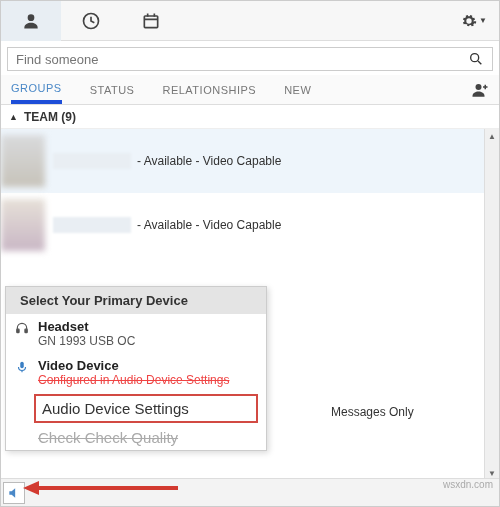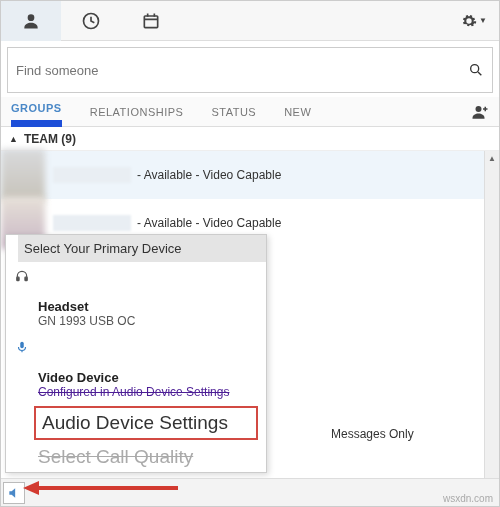--- a/index.html
+++ b/index.html
@@ -7,76 +7,76 @@
   #app { width: 500px; height: 507px; border: 1px solid #ccc; position: relative; overflow: hidden; background: #fff; }
 
   
   .topbar { height: 40px; display:flex; align-items:center; border-bottom:1px solid #ddd; background:#f7f7f7; }
   .topbar .slot { width: 60px; height:40px; display:flex; align-items:center; justify-content:center; }
   .topbar .slot.active { background:#e8eef3; }
   .topbar .spacer { flex:1; }
   .gear-slot { width:50px; display:flex; align-items:center; justify-content:center; gap:2px; }
 
   
-  .searchbar { height: 46px; border:1px solid #ccc; margin:6px 6px 4px 6px; display:flex; align-items:center; padding:0 8px; color:#888; }
+  .searchbar { height: 24px; border:1px solid #ccc; margin:6px 6px 4px 6px; display:flex; align-items:center; padding:0 8px; color:#888; }
   .searchbar input { flex:1; border:none; outline:none; font-size:13px; color:#555; background:transparent; }
   .searchbar .mag { color:#555; }
 
   
   .tabs { height:30px; display:flex; align-items:center; border-bottom:1px solid #ddd; padding:0 10px; background:#fafafa; }
   .tabs .tab { margin-right:28px; font-size:11px; letter-spacing:0.5px; color:#777; cursor:pointer; padding:6px 0; }
-  .tabs .tab.active { color:#4a88c7; border-bottom:7px solid #1d4ed8; font-weight:700; }
+  .tabs .tab.active { color:#4a88c7; border-bottom:4px solid #1d4ed8; font-weight:400; }
   .tabs .spacer { flex:1; }
   .add-contact { color:#555; }
 
   
   .group-header { height:24px; display:flex; align-items:center; padding:0 8px; font-size:12px; font-weight:600; color:#333; background:#fff; border-bottom:1px solid #eee; }
   .group-header .tri { font-size:9px; margin-right:6px; }
 
   
   .list-wrap { position:relative; height:352px; }
   .scroll-right { position:absolute; right:0; top:0; bottom:0; width:15px; background:#f0f0f0; border-left:1px solid #ddd; display:flex; flex-direction:column; }
   .scroll-right .arrow { height:15px; display:flex; align-items:center; justify-content:center; font-size:8px; color:#666; }
   .scroll-right .track { flex:1; }
 
   .contacts { margin-right:15px; }
-  .row { height:48px; display:flex; align-items:center; border-bottom:1px solid transparent; }
+  .row { height:64px; display:flex; align-items:center; border-bottom:1px solid transparent; }
   .row .avatar { width:44px; height:52px; margin-right:8px; filter:blur(3px); }
   .row .nameblock { width:78px; height:16px; background:#e9eef3; margin-right:6px; filter:blur(1px); }
   .row .status { font-size:12px; color:#333; }
   .row.first { background:#eef5fb; }
 
   .av0 { background:linear-gradient(#d9dadc,#c7c3ba); }
   .av1 { background:linear-gradient(#d7d4c5,#bbb58f); }
   .av2 { background:linear-gradient(#d6e0c5,#b2a98a); }
   .av3 { background:linear-gradient(#e6e0d8,#c9b7c5); }
 
   
   .popup { position:absolute; left:4px; bottom:30px; width:262px; background:#fff; border:1px solid #ccc; box-shadow:2px 2px 6px rgba(0,0,0,0.15); }
-  .popup .title { background:#e4e4e4; padding:6px 6px; font-weight:400; font-size:13px;margin-left:12px; }
+  .popup .title { background:#e4e4e4; padding:6px 14px; font-weight:700; font-size:13px; }
   .popup .item { display:flex; align-items:flex-start; padding:5px 10px 5px 8px; gap:8px; font-size:13px; }
   .popup .item .ico { width:16px; display:flex; justify-content:center; padding-top:2px; }
-  .popup .item .txt { flex:1;margin-top:32px; }
+  .popup .item .txt { flex:1; }
   .popup .item .txt .main { font-weight:600; color:#222; }
   .popup .item .txt .sub { font-size:12px; color:#555; }
-  .popup .link { padding:4px 10px 4px 32px; font-size:19px; color:#333; }
+  .popup .link { padding:4px 10px 4px 32px; font-size:15px; color:#333; }
   .popup .link.strike { text-decoration:line-through; color:#777; }
   .popup .link.boxed { border:2px solid #d24a43; margin:2px 8px 2px 28px; padding:4px 6px; }
   .popup .link.dim { color:#aaa; }
 
   
   .red-arrow { position:absolute; left:22px; bottom:8px; pointer-events:none; }
   .red-arrow svg { display:block; }
 
   
   .bottombar { position:absolute; left:0; right:0; bottom:0; height:28px; background:#f3f3f3; border-top:1px solid #ddd; display:flex; align-items:center; }
   .bottombar .speaker-btn { width:22px; height:22px; margin-left:2px; display:flex; align-items:center; justify-content:center; color:#4a88c7; border:1px solid #bbb; background:#fff; }
   .msgs-only { position:absolute; left:330px; bottom:62px; font-size:12px; color:#333; pointer-events:none; }
 
-  .watermark { position:absolute; right:6px; bottom:2px; font-size:10px; color:#aaa; }
+  .watermark { position:absolute; right:6px; bottom:16px; font-size:10px; color:#aaa; }
 
   svg { display:block; }
 </style>
 </head>
 <body>
 
 <div id="app">
 
   <div class="topbar">
     <div class="slot active">
@@ -111,22 +111,22 @@
     <span class="mag">
       <svg width="16" height="16" viewBox="0 0 24 24" fill="none" stroke="#333" stroke-width="2">
           <circle cx="10" cy="10" r="6"></circle>
           <path d="M20 20l-5-5"></path>
         </svg>
     </span>
   </div>
 
   <div class="tabs">
     <div class="tab active">GROUPS</div>
+    <div class="tab">STATUS</div>
     <div class="tab">RELATIONSHIPS</div>
-    <div class="tab">STATUS</div>
     <div class="tab">NEW</div>
     <div class="spacer"></div>
     <span class="add-contact">
       <svg width="18" height="18" viewBox="0 0 24 24" fill="#444">
           <circle cx="10" cy="8" r="4"></circle>
           <path d="M2 20c0-4 4-6 8-6s8 2 8 6v1H2z"></path>
           <path d="M19 5v6M16 8h6" stroke="#444" stroke-width="2"></path>
         </svg>
     </span>
   </div>
@@ -178,26 +178,26 @@
 
       <div class="item">
         <div class="ico">
           <svg width="14" height="14" viewBox="0 0 24 24" fill="#3a7fc4">
               <rect x="9" y="3" width="6" height="11" rx="3"></rect>
               <path d="M6 12a6 6 0 0012 0M12 18v3" stroke="#3a7fc4" stroke-width="2" fill="none"></path>
             </svg>
         </div>
         <div class="txt">
           <div class="main">Video Device</div>
-          <div class="sub" style="text-decoration:line-through;color:#4c1d95;">Configured in Audio Device Settings</div>
+          <div class="sub" style="text-decoration:line-through;color:#ef4444;">Configured in Audio Device Settings</div>
         </div>
       </div>
 
       <div class="link boxed">Audio Device Settings</div>
-      <div class="link dim strike">Select Call Quality</div>
+      <div class="link dim strike">Check Check Quality</div>
     </div>
   </div>
 
   <div class="bottombar">
     <div class="speaker-btn">
       <svg width="14" height="14" viewBox="0 0 24 24" fill="#4a88c7">
           <path d="M4 9v6h4l6 5V4L8 9H4z"></path>
         </svg>
     </div>
   </div>

